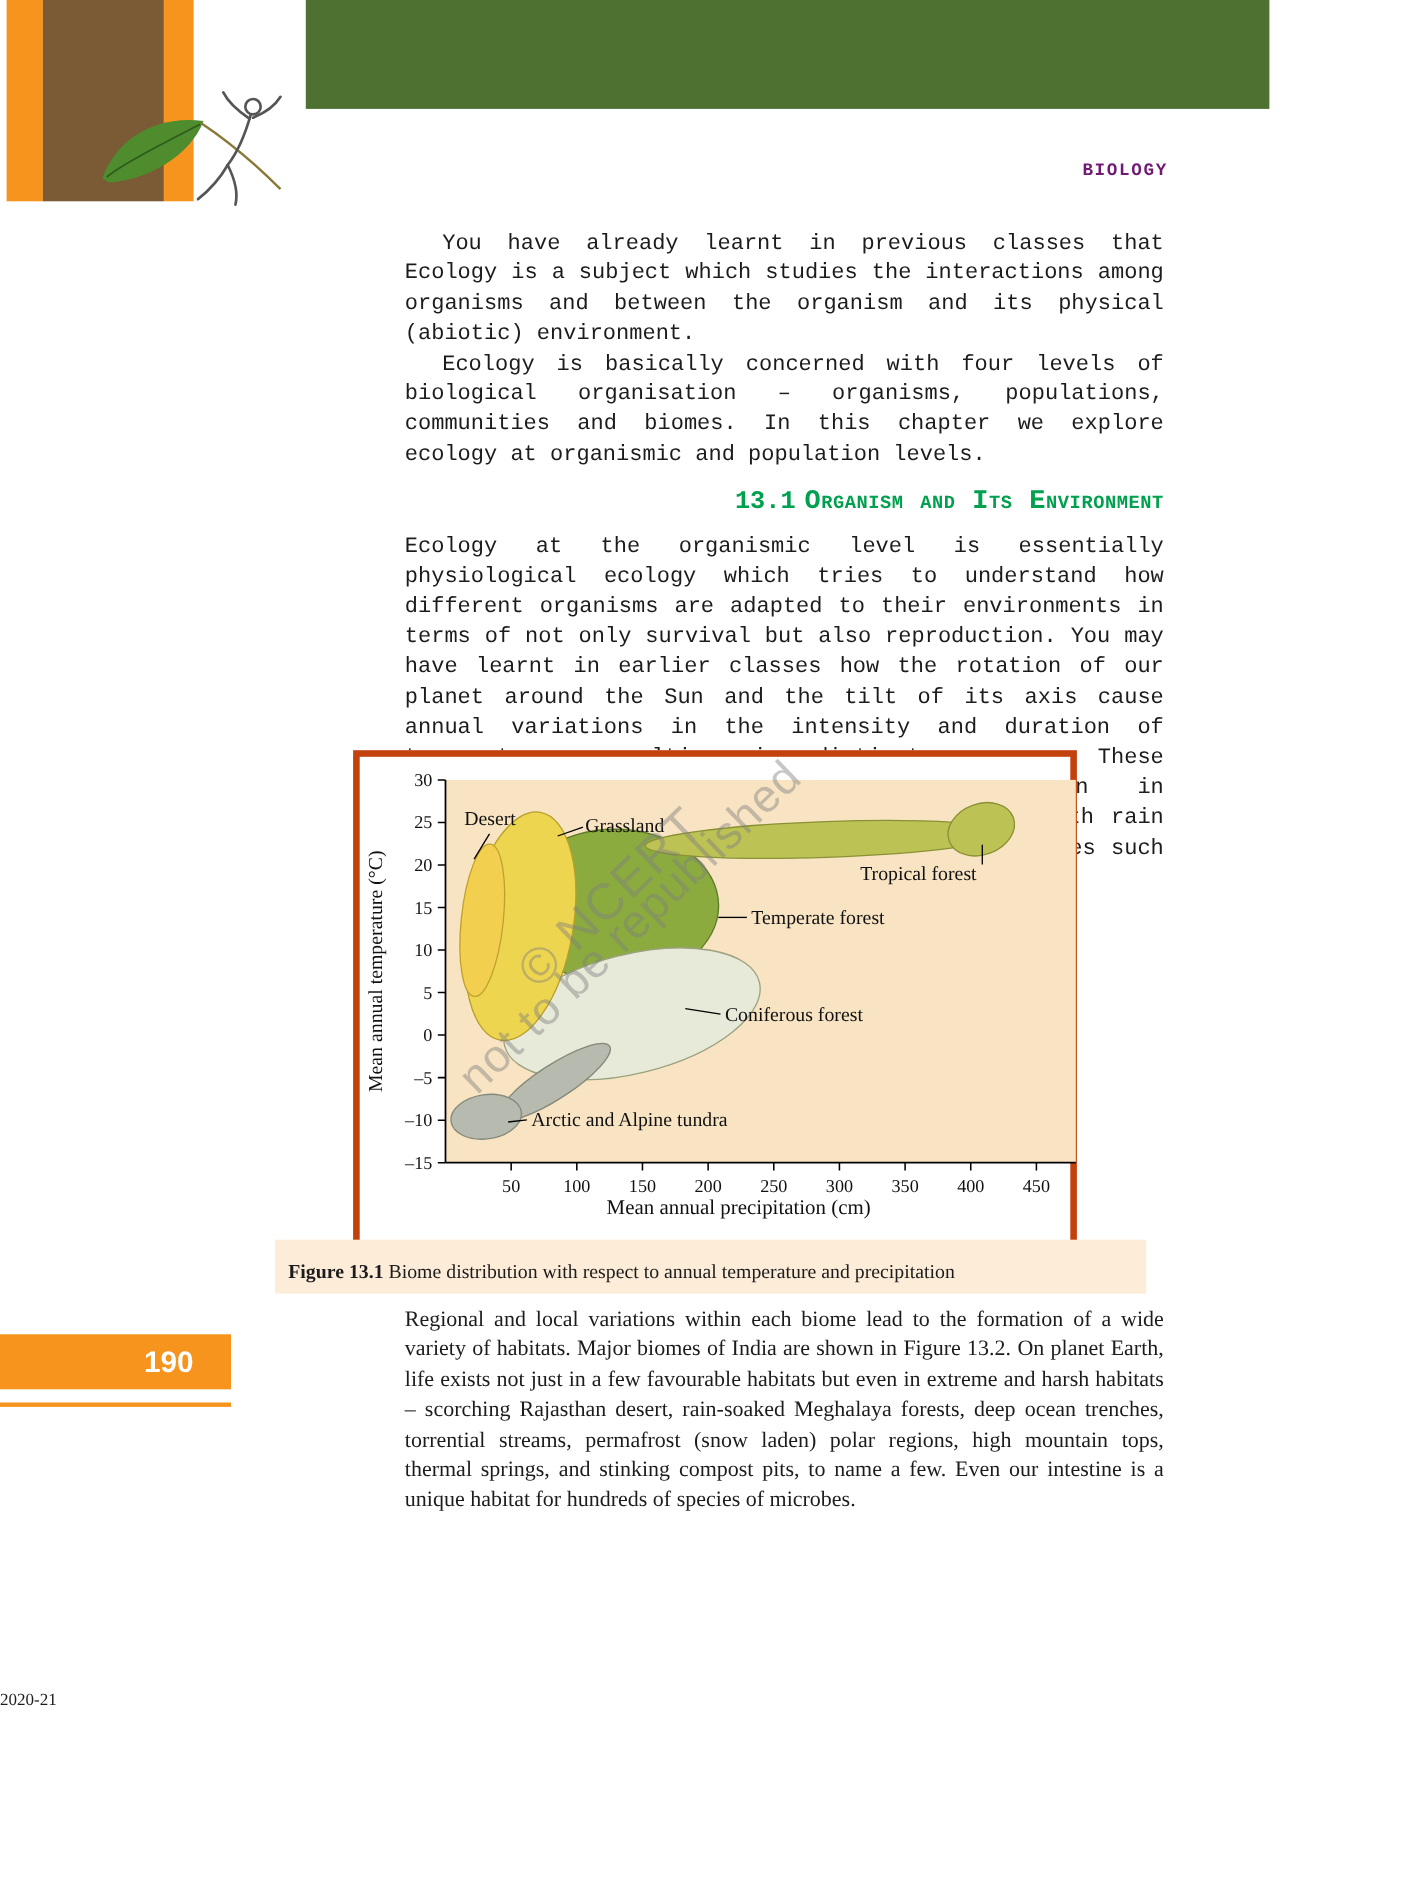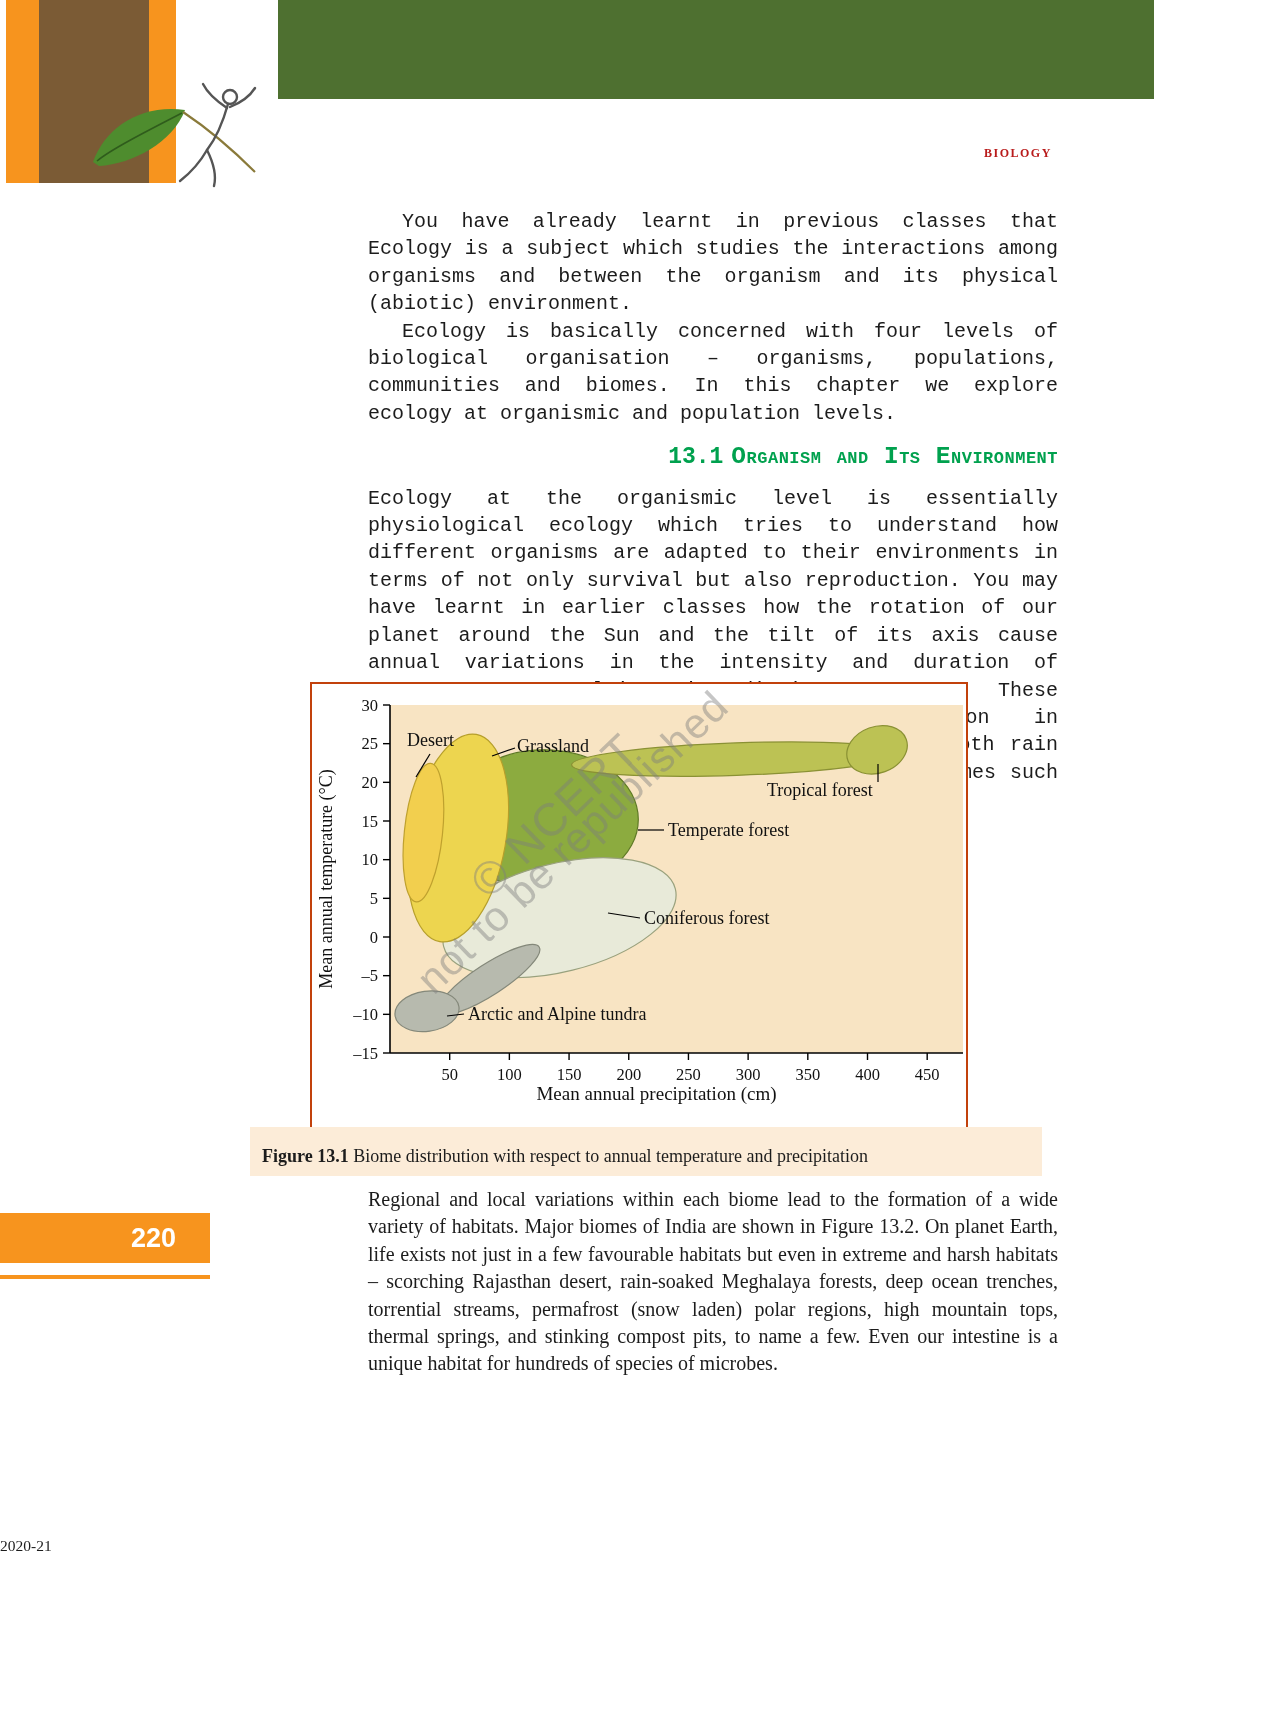--- a/index.html
+++ b/index.html
@@ -9,36 +9,36 @@
     background:#fff; overflow:hidden;
     font-family:"Liberation Serif","DejaVu Serif",serif; color:#1c1c1c;
   }
   .bar { position:absolute; top:0; height:183px; }
   .bar-orange { background:var(--accent_orange,#f7941e); }
   .bar-brown  { background:var(--brown,#7b5b35); }
   .green-band { position:absolute; left:278px; top:0; width:876px; height:99px; background:var(--band_green,#4e7030); }
   .logo { position:absolute; left:85px; top:82px; }
   .biology-label {
     position:absolute; left:984px; top:146px;
-    font-family:Liberation Serif, serif; font-weight:bold;
-    font-size:12px; letter-spacing:1.5px; color:#b91c1c;
+    font-family:Liberation Mono, monospace; font-weight:bold;
+    font-size:16px; letter-spacing:1.5px; color:#701a75;
   }
   .content {
     position:absolute; left:368px; top:208px; width:690px;
     font-size:20px; line-height:27.4px; text-align:justify;font-family:Liberation Mono, monospace;
   }
   .content p.indent { text-indent:34px; }
   .section-heading {
     margin:16px 0 13px 0; color:var(--heading_green,#00a14e);
     font-weight:bold; font-size:23px; text-align:right;
   }
   .section-heading .sc-title { font-variant:small-caps; font-size:24.5px; letter-spacing:.5px; margin-left:8px; }
   .figure-box {
-    position:absolute; left:310px; top:682px; width:658px; height:463px;
-    border:2px solid #c2410c; background:#fff;
+    position:absolute; left:321px; top:682px; width:658px; height:463px;
+    border:6px solid #c2410c; background:#fff;
   }
   #biome-chart-svg { display:block; }
   #biome-chart-svg text { font-family:"Liberation Serif","DejaVu Serif",serif; }
   .watermark {
     position:absolute; white-space:nowrap; pointer-events:none;
     color:rgba(125,125,125,.44); font-family:"Liberation Sans",sans-serif;
     transform-origin:0 50%; transform:rotate(-44deg); letter-spacing:1px;
   }
   .wm1 { left:478px; top:862px; font-size:46px; }
   .wm2 { left:424px; top:962px; font-size:42px; }
@@ -168,18 +168,18 @@
   <div class="watermark wm1">© NCERT</div>
   <div class="watermark wm2">not to be republished</div>
 
   <div class="caption">
     <span class="cap-label">Figure 13.1</span>
     <span class="cap-text">Biome distribution with respect to annual temperature and precipitation</span>
   </div>
 
   <p class="para-bottom">Regional and local variations within each biome lead to the formation of a wide variety of habitats. Major biomes of India are shown in Figure 13.2. On planet Earth, life exists not just in a few favourable habitats but even in extreme and harsh habitats – scorching Rajasthan desert, rain-soaked Meghalaya forests, deep ocean trenches, torrential streams, permafrost (snow laden) polar regions, high mountain tops, thermal springs, and stinking compost pits, to name a few.  Even our intestine is a unique habitat for hundreds of species of microbes.</p>
 
-  <div class="pagenum">220</div>
+  <div class="pagenum">190</div>
   <div class="pagenum-line"></div>
 
   <div class="footer">2020-21</div>
 
 </div>
 
 </body></html>

